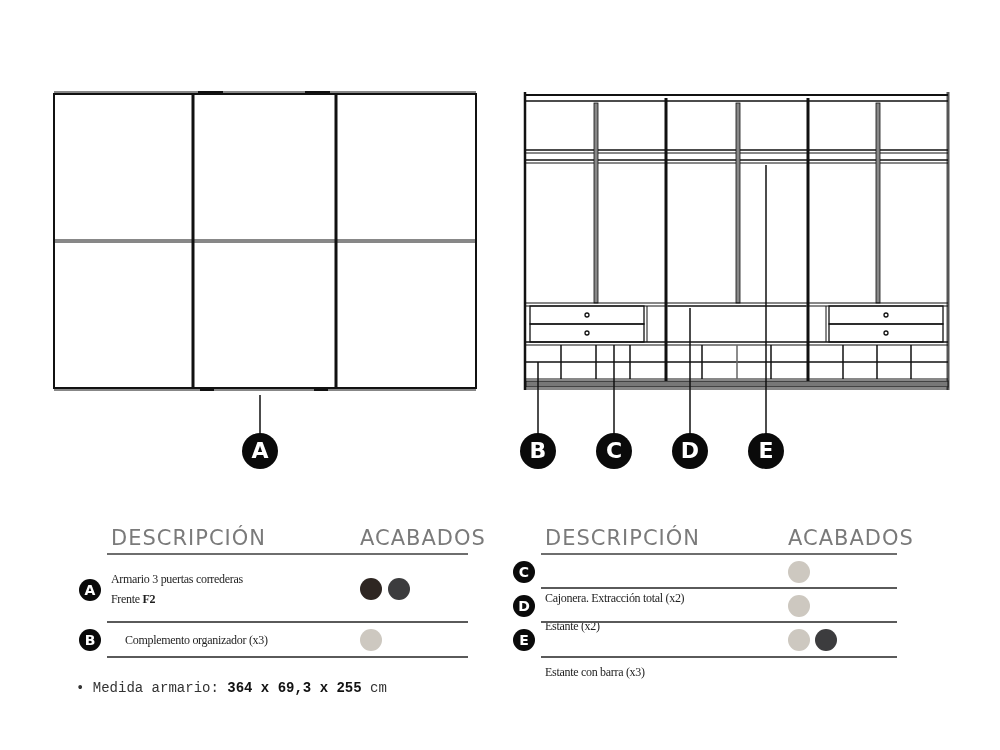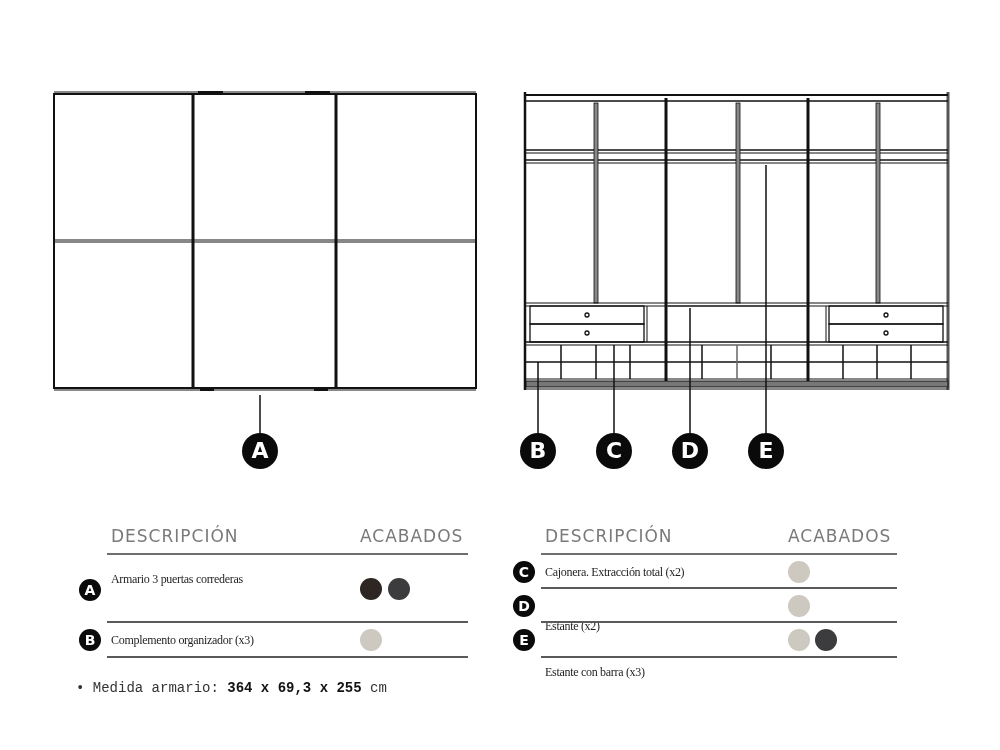--- a/index.html
+++ b/index.html
@@ -1,19 +1,19 @@
 <!DOCTYPE html>
 <html><head>
 <meta charset="utf-8">
 <style>
   html,body{margin:0;padding:0;background:#ffffff;}
   body{width:1000px;height:750px;position:relative;overflow:hidden;font-family:"Liberation Sans","DejaVu Sans",sans-serif;color:#1a1a1a;}
   .drawing{position:absolute;left:0;top:0;}
   .callout{position:absolute;width:36px;height:36px;border-radius:50%;background:#0a0a0a;color:#fff;font-weight:bold;font-size:22px;line-height:36px;text-align:center;font-family:"DejaVu Sans","Liberation Sans",sans-serif;}
-  .th{position:absolute;font-size:17px;letter-spacing:1px;color:#7a7a7a;font-family:"DejaVu Sans","Liberation Sans",sans-serif;}
+  .th{position:absolute;font-size:21px;letter-spacing:1px;color:#7a7a7a;font-family:"DejaVu Sans","Liberation Sans",sans-serif;}
   .rule{position:absolute;height:2px;background:#6e6e6e;}
   .rule.thin{height:1.5px;background:#5a5a5a;}
   .row-badge{position:absolute;width:22px;height:22px;border-radius:50%;background:#0a0a0a;color:#fff;font-weight:bold;font-size:14px;line-height:22px;text-align:center;font-family:"DejaVu Sans","Liberation Sans",sans-serif;}
   .row-text{position:absolute;font-size:12px;color:#1e1e1e;line-height:20px;font-family:Liberation Serif, serif;letter-spacing:-0.3px;}
   .row-text b{font-weight:bold;}
   .swatch{position:absolute;width:22px;height:22px;border-radius:50%;}
   .note{position:absolute;left:76px;top:680px;font-size:14px;color:#333;font-family:Liberation Mono, monospace;}
   .note b{font-weight:bold;color:#111;}
 </style>
 </head>
@@ -107,42 +107,43 @@
 
 <div>
   <div class="th" style="left:111px;top:526px;">DESCRIPCIÓN</div>
   <div class="th" style="left:360px;top:526px;">ACABADOS</div>
   <div class="rule" style="left:107px;top:553px;width:361px;"></div>
 
   <div>
     <div class="row-badge" style="left:79px;top:579px;">A</div>
     <div class="row-text" style="left:111px;top:569px;">
       <div>Armario 3 puertas correderas</div>
+      <div><span>Frente </span><b>F2</b></div>
     </div>
     <div class="swatch" style="left:360px;top:578px;background:#2e2622;"></div>
     <div class="swatch" style="left:388px;top:578px;background:#3c3c3e;"></div>
   </div>
   <div class="rule thin" style="left:107px;top:621px;width:361px;"></div>
 
   <div>
     <div class="row-badge" style="left:79px;top:629px;">B</div>
-    <div class="row-text" style="left:111px;top:630px;">Complemento organizador (x3)</div>
+    <div class="row-text" style="left:125px;top:630px;">Complemento organizador (x3)</div>
     <div class="swatch" style="left:360px;top:629px;background:#cdc8c0;"></div>
   </div>
   <div class="rule thin" style="left:107px;top:656px;width:361px;"></div>
 </div>
 
 <div>
   <div class="th" style="left:545px;top:526px;">DESCRIPCIÓN</div>
   <div class="th" style="left:788px;top:526px;">ACABADOS</div>
   <div class="rule" style="left:541px;top:553px;width:356px;"></div>
 
   <div>
     <div class="row-badge" style="left:513px;top:561px;">C</div>
-    <div class="row-text" style="left:545px;top:562px;">Cajonera. Extracción total (x2)</div>
+    <div class="row-text" style="left:545px;top:588px;">Cajonera. Extracción total (x2)</div>
     <div class="swatch" style="left:788px;top:561px;background:#cdc8c0;"></div>
   </div>
   <div class="rule thin" style="left:541px;top:587px;width:356px;"></div>
 
   <div>
     <div class="row-badge" style="left:513px;top:595px;">D</div>
     <div class="row-text" style="left:545px;top:616px;">Estante (x2)</div>
     <div class="swatch" style="left:788px;top:595px;background:#cdc8c0;"></div>
   </div>
   <div class="rule thin" style="left:541px;top:621px;width:356px;"></div>

